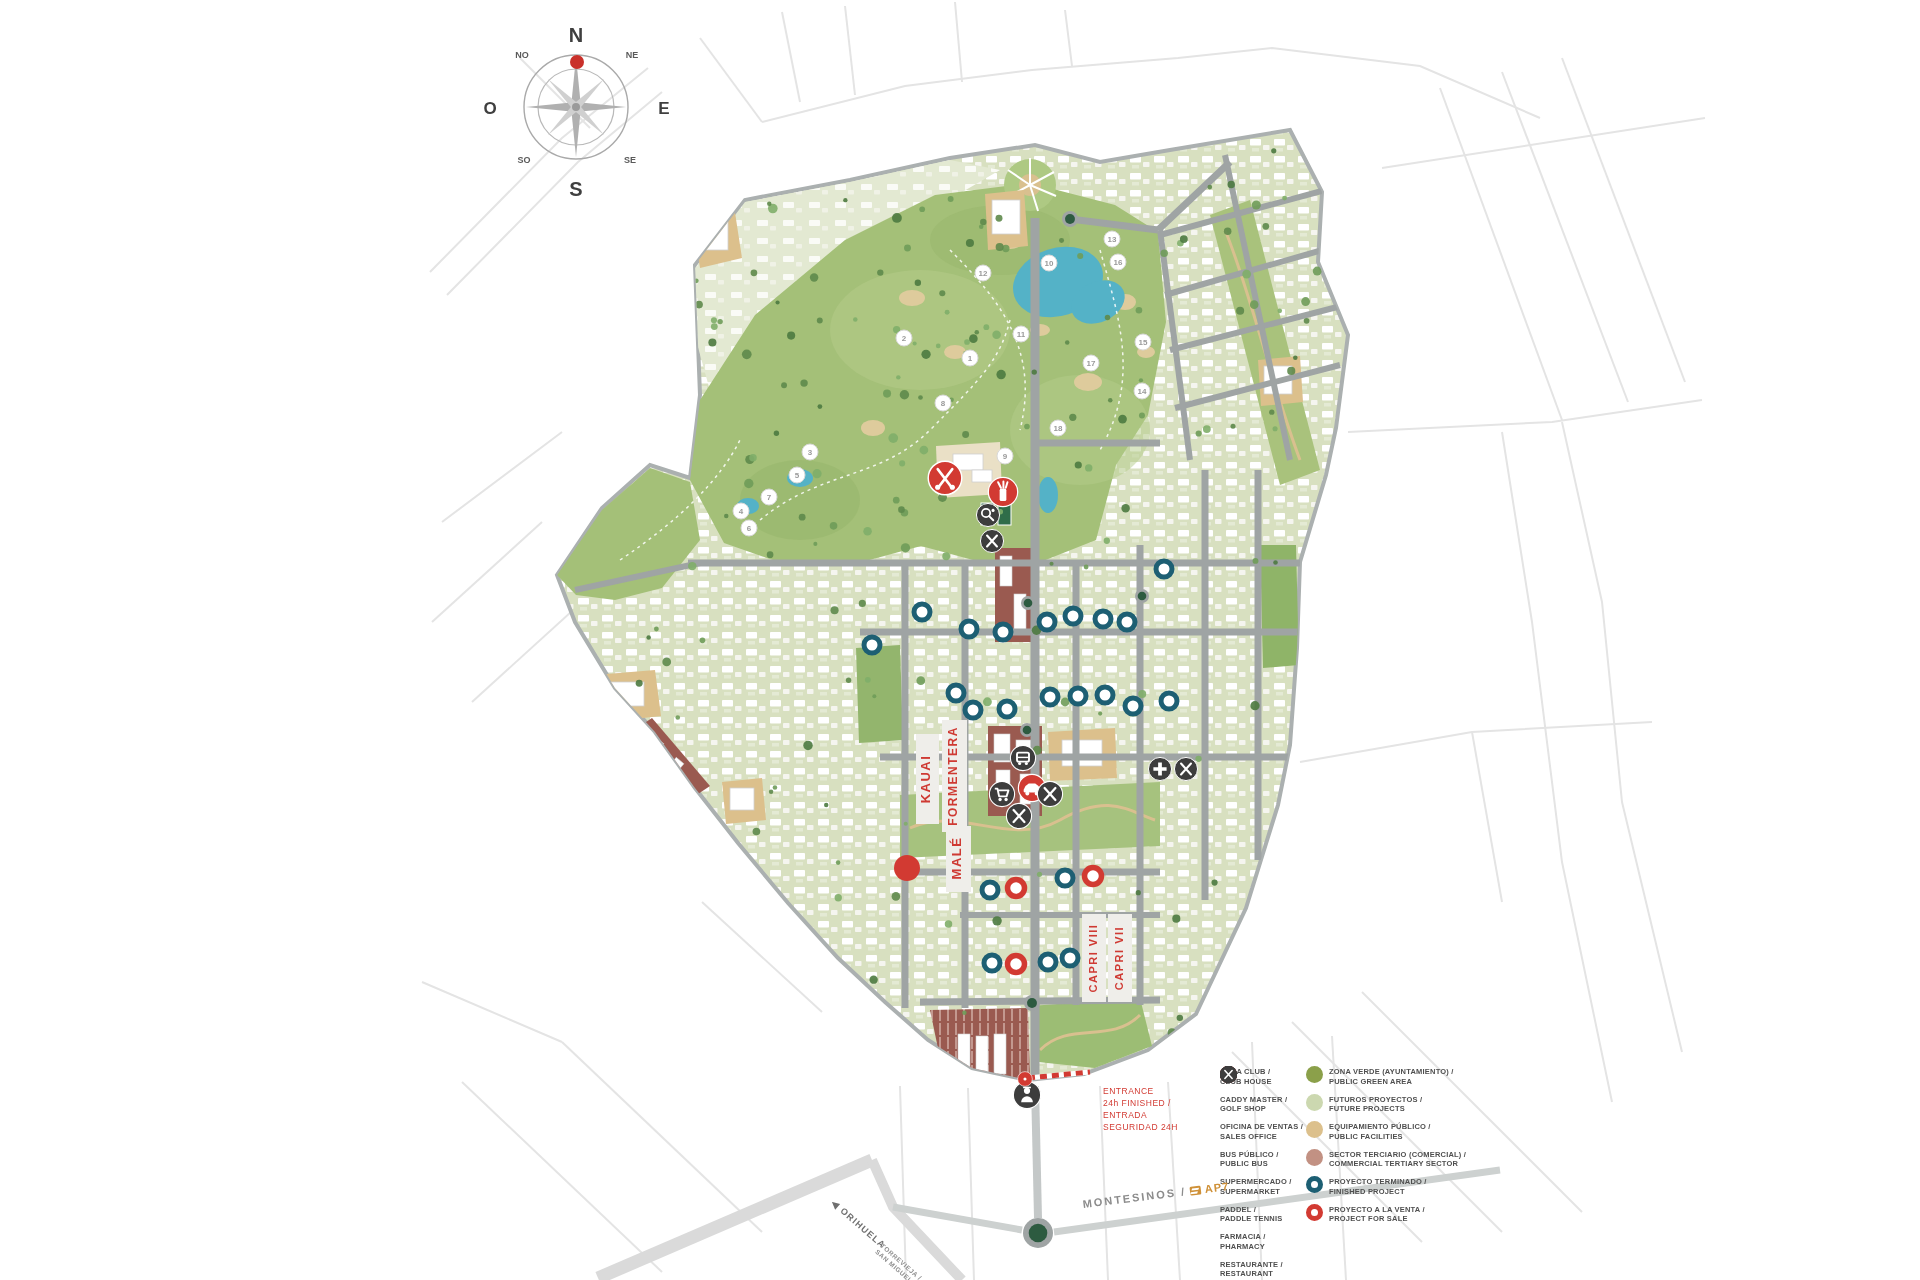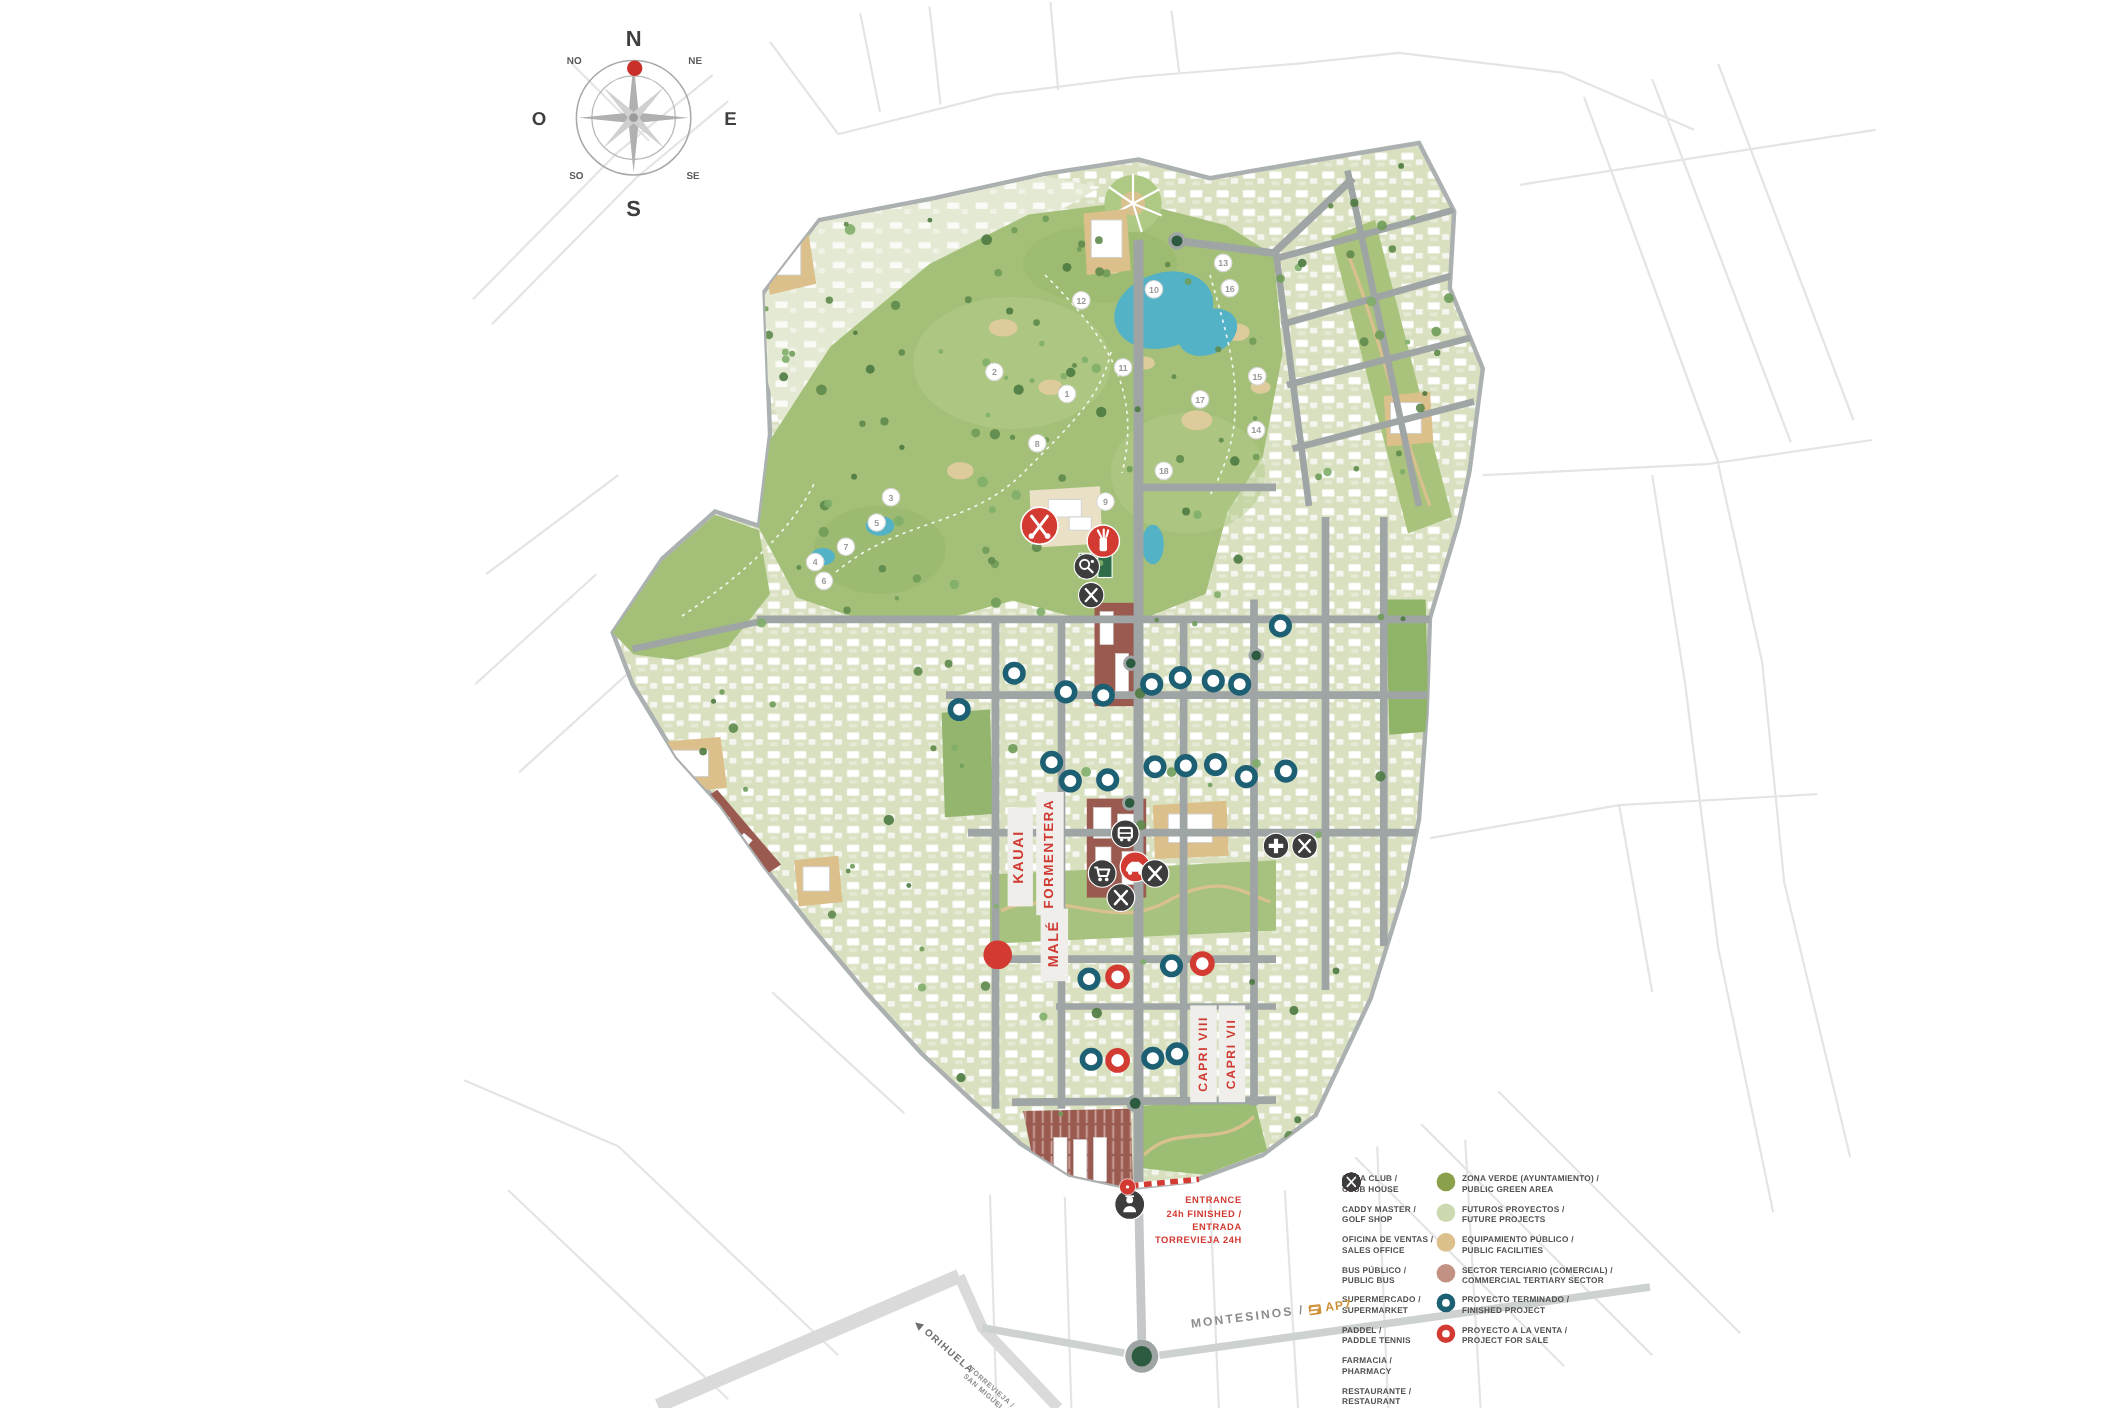--- a/index.html
+++ b/index.html
@@ -9,22 +9,22 @@
   .overlay{position:absolute;left:0;top:0;width:1920px;height:1280px;pointer-events:none;}
   
   #legend-left{position:absolute;left:1220px;top:1066px;width:104px;}
   #legend-right{position:absolute;left:1306px;top:1066px;width:170px;}
   .leg-item{display:flex;align-items:flex-start;gap:6px;margin-bottom:7px;}
   .leg-item .txt{font-size:7.5px;font-weight:bold;color:#4f4f4f;line-height:1.3;letter-spacing:.2px;padding-top:1px;}
   .leg-icon{width:17px;height:17px;flex:0 0 17px;}
   .leg-swatch{width:17px;height:17px;flex:0 0 17px;border-radius:50%;}
   .leg-ring{width:17px;height:17px;flex:0 0 17px;border-radius:50%;background:#fff;box-sizing:border-box;border:5px solid #000;}
   
-  .entrance{position:absolute;left:1050px;top:1086px;color:#d23a32;font-size:8.5px;font-weight:bold;
-    line-height:1.4;letter-spacing:.5px;text-align:right;}
+  .entrance{position:absolute;left:1103px;top:1086px;color:#d23a32;font-size:8.5px;font-weight:normal;
+    line-height:1.4;letter-spacing:.5px;}
   
   .roadlab{position:absolute;font-weight:bold;white-space:nowrap;transform-origin:left top;}
   .montesinos{left:1082px;top:1198px;transform:rotate(-7deg);font-size:11px;color:#8c8c8c;letter-spacing:2px;display:flex;align-items:center;gap:4px;}
   .montesinos .ap7{color:#cf9138;letter-spacing:1px;}
   .ap7icon{display:inline-block;width:11px;height:9px;background:#cf9138;border-radius:1.5px;position:relative;}
   .ap7icon:after{content:"";position:absolute;left:2px;top:2px;width:7px;height:2px;background:#fff;transform:skewX(-25deg);box-shadow:0 3.5px 0 #fff;}
   .orihuela{left:836px;top:1198px;transform:rotate(41deg);font-size:9px;color:#6f6f6f;letter-spacing:1.2px;}
   .torrevieja{left:884px;top:1242px;transform:rotate(41deg);font-size:6.5px;color:#8e8e8e;letter-spacing:.6px;line-height:1.3;}
 </style>
 </head>
@@ -734,21 +734,21 @@
         <div class="leg-item">
           <span class="leg-ring" style="border-color:#d23a32"></span>
           <div class="txt">PROYECTO A LA VENTA /<br>PROJECT FOR SALE</div>
         </div>
       </div>
 
   <div class="entrance">
     <div>ENTRANCE</div>
     <div>24h FINISHED /</div>
     <div>ENTRADA</div>
-    <div>TORREVIEJA 24H</div>
+    <div>SEGURIDAD 24H</div>
   </div>
 
   <div class="roadlab montesinos">
     <span>MONTESINOS /</span>
     <span class="ap7icon"></span>
     <span class="ap7">AP7</span>
   </div>
   <div class="roadlab orihuela">◀ ORIHUELA</div>
   <div class="roadlab torrevieja">
     <div>TORREVIEJA /</div>

